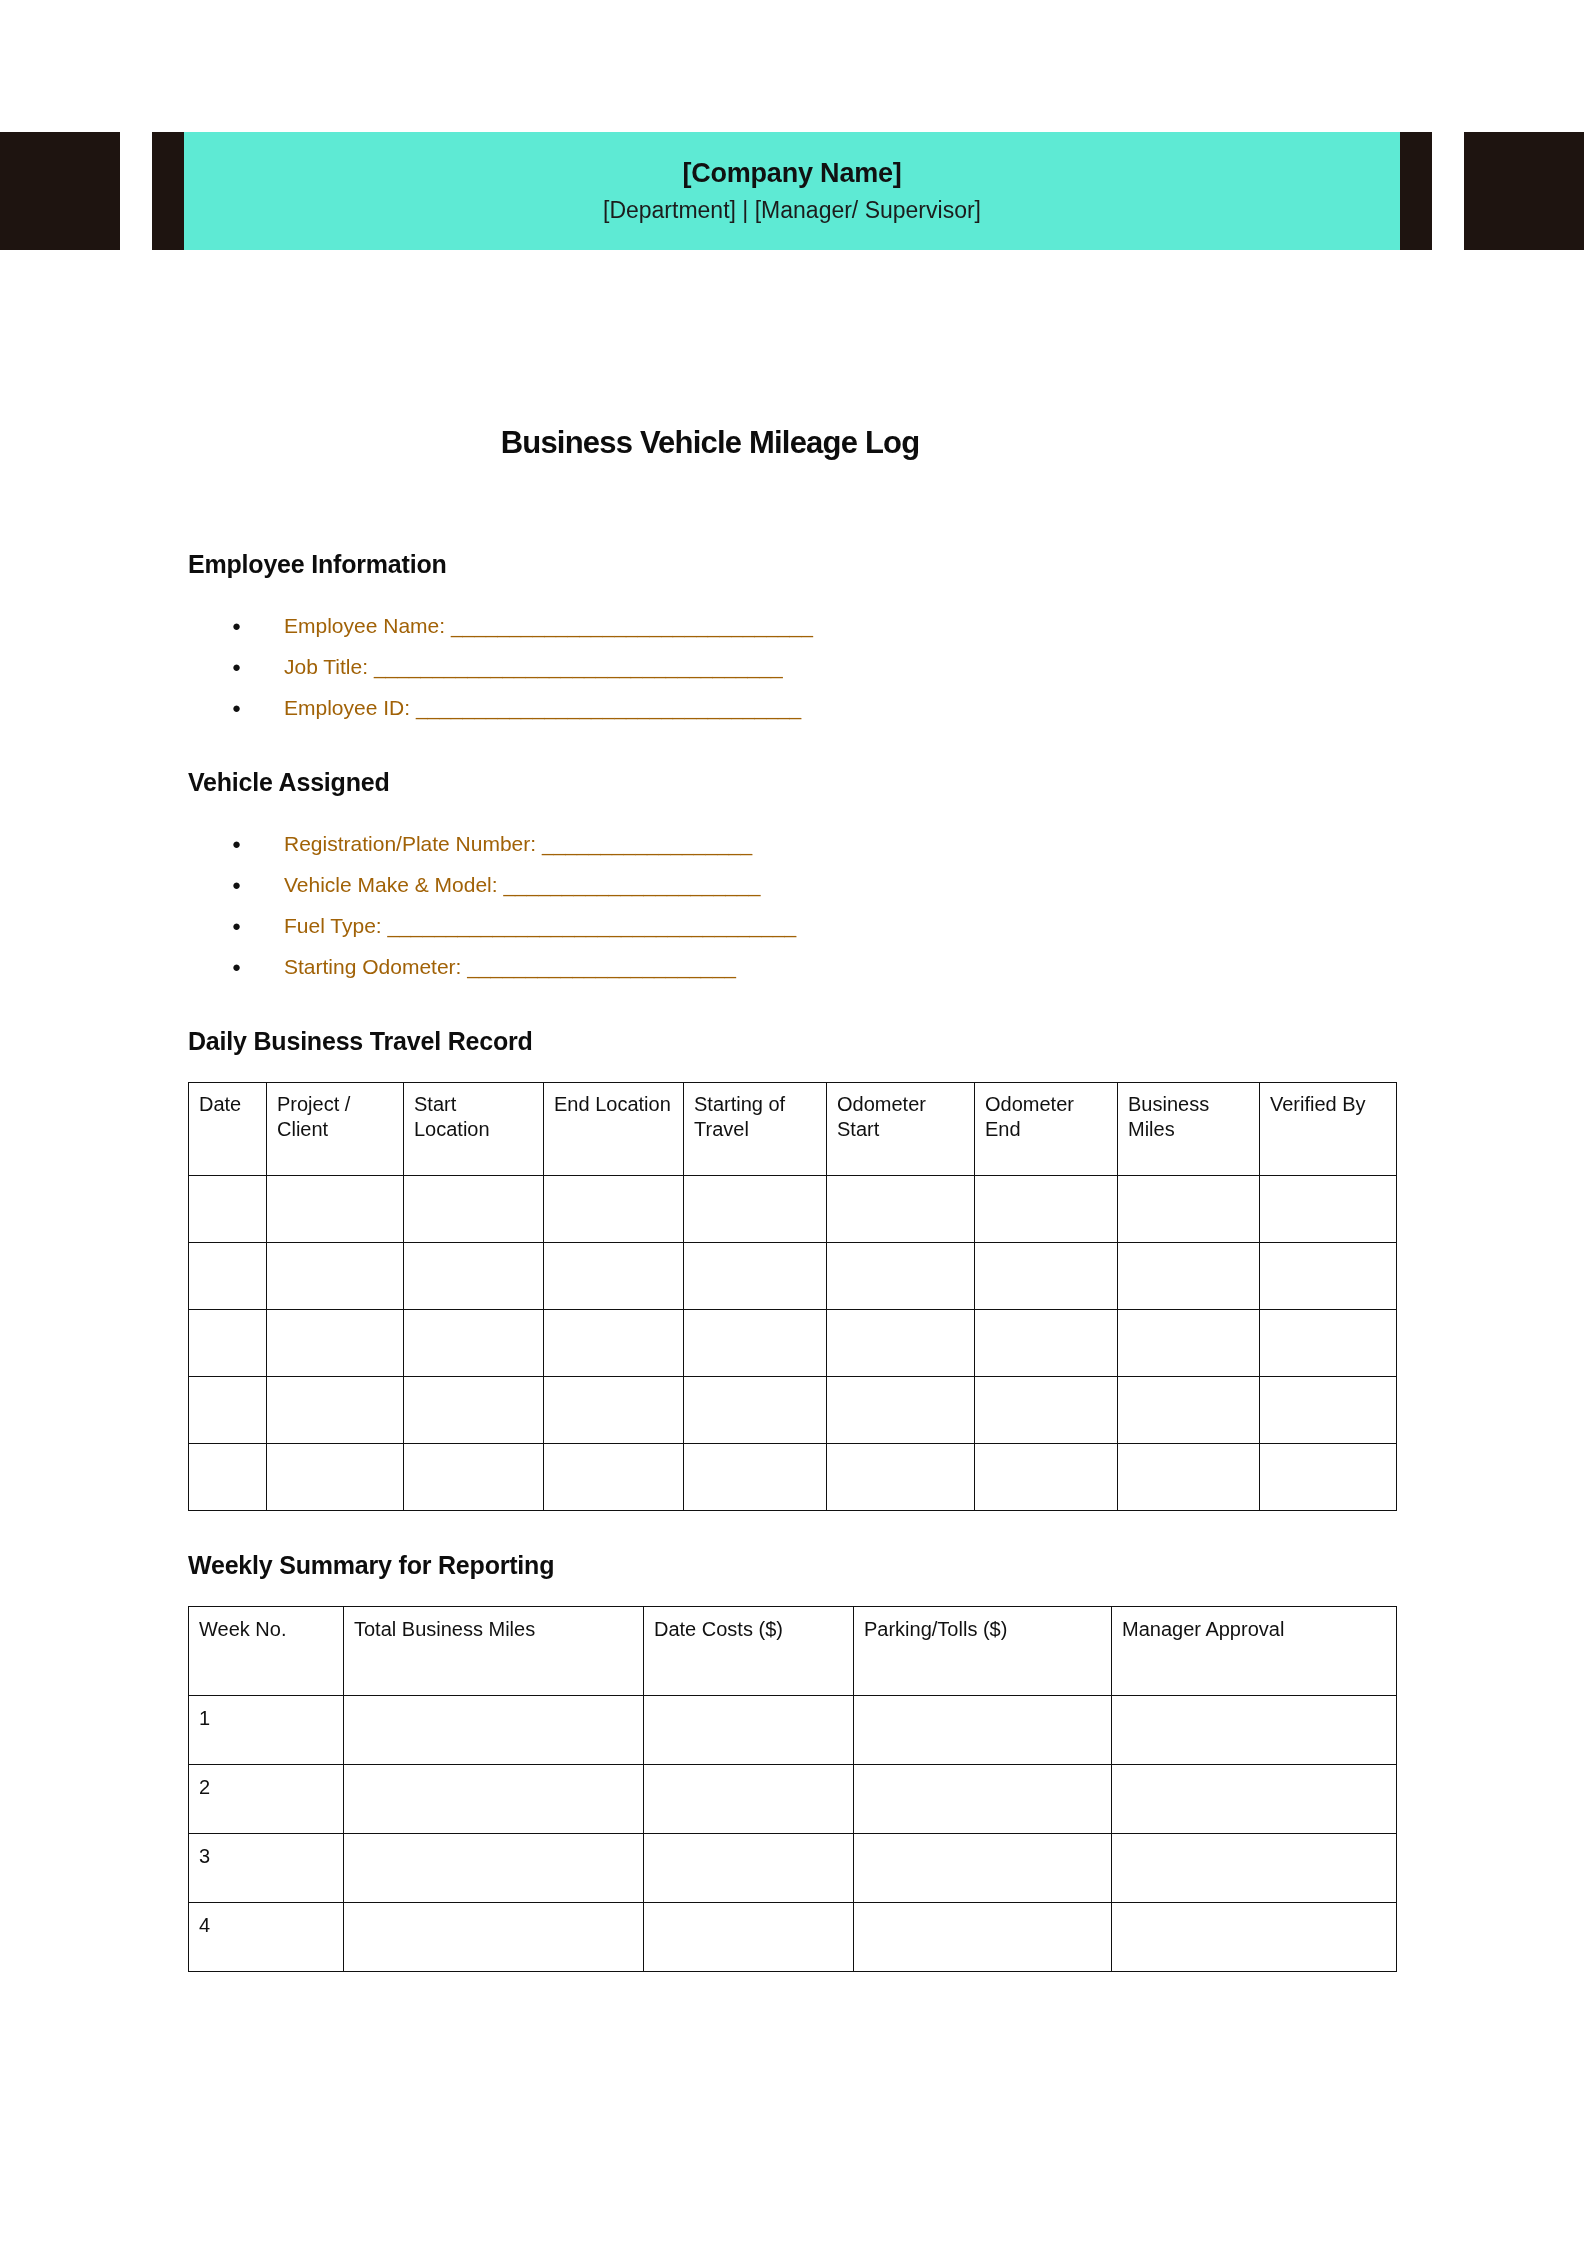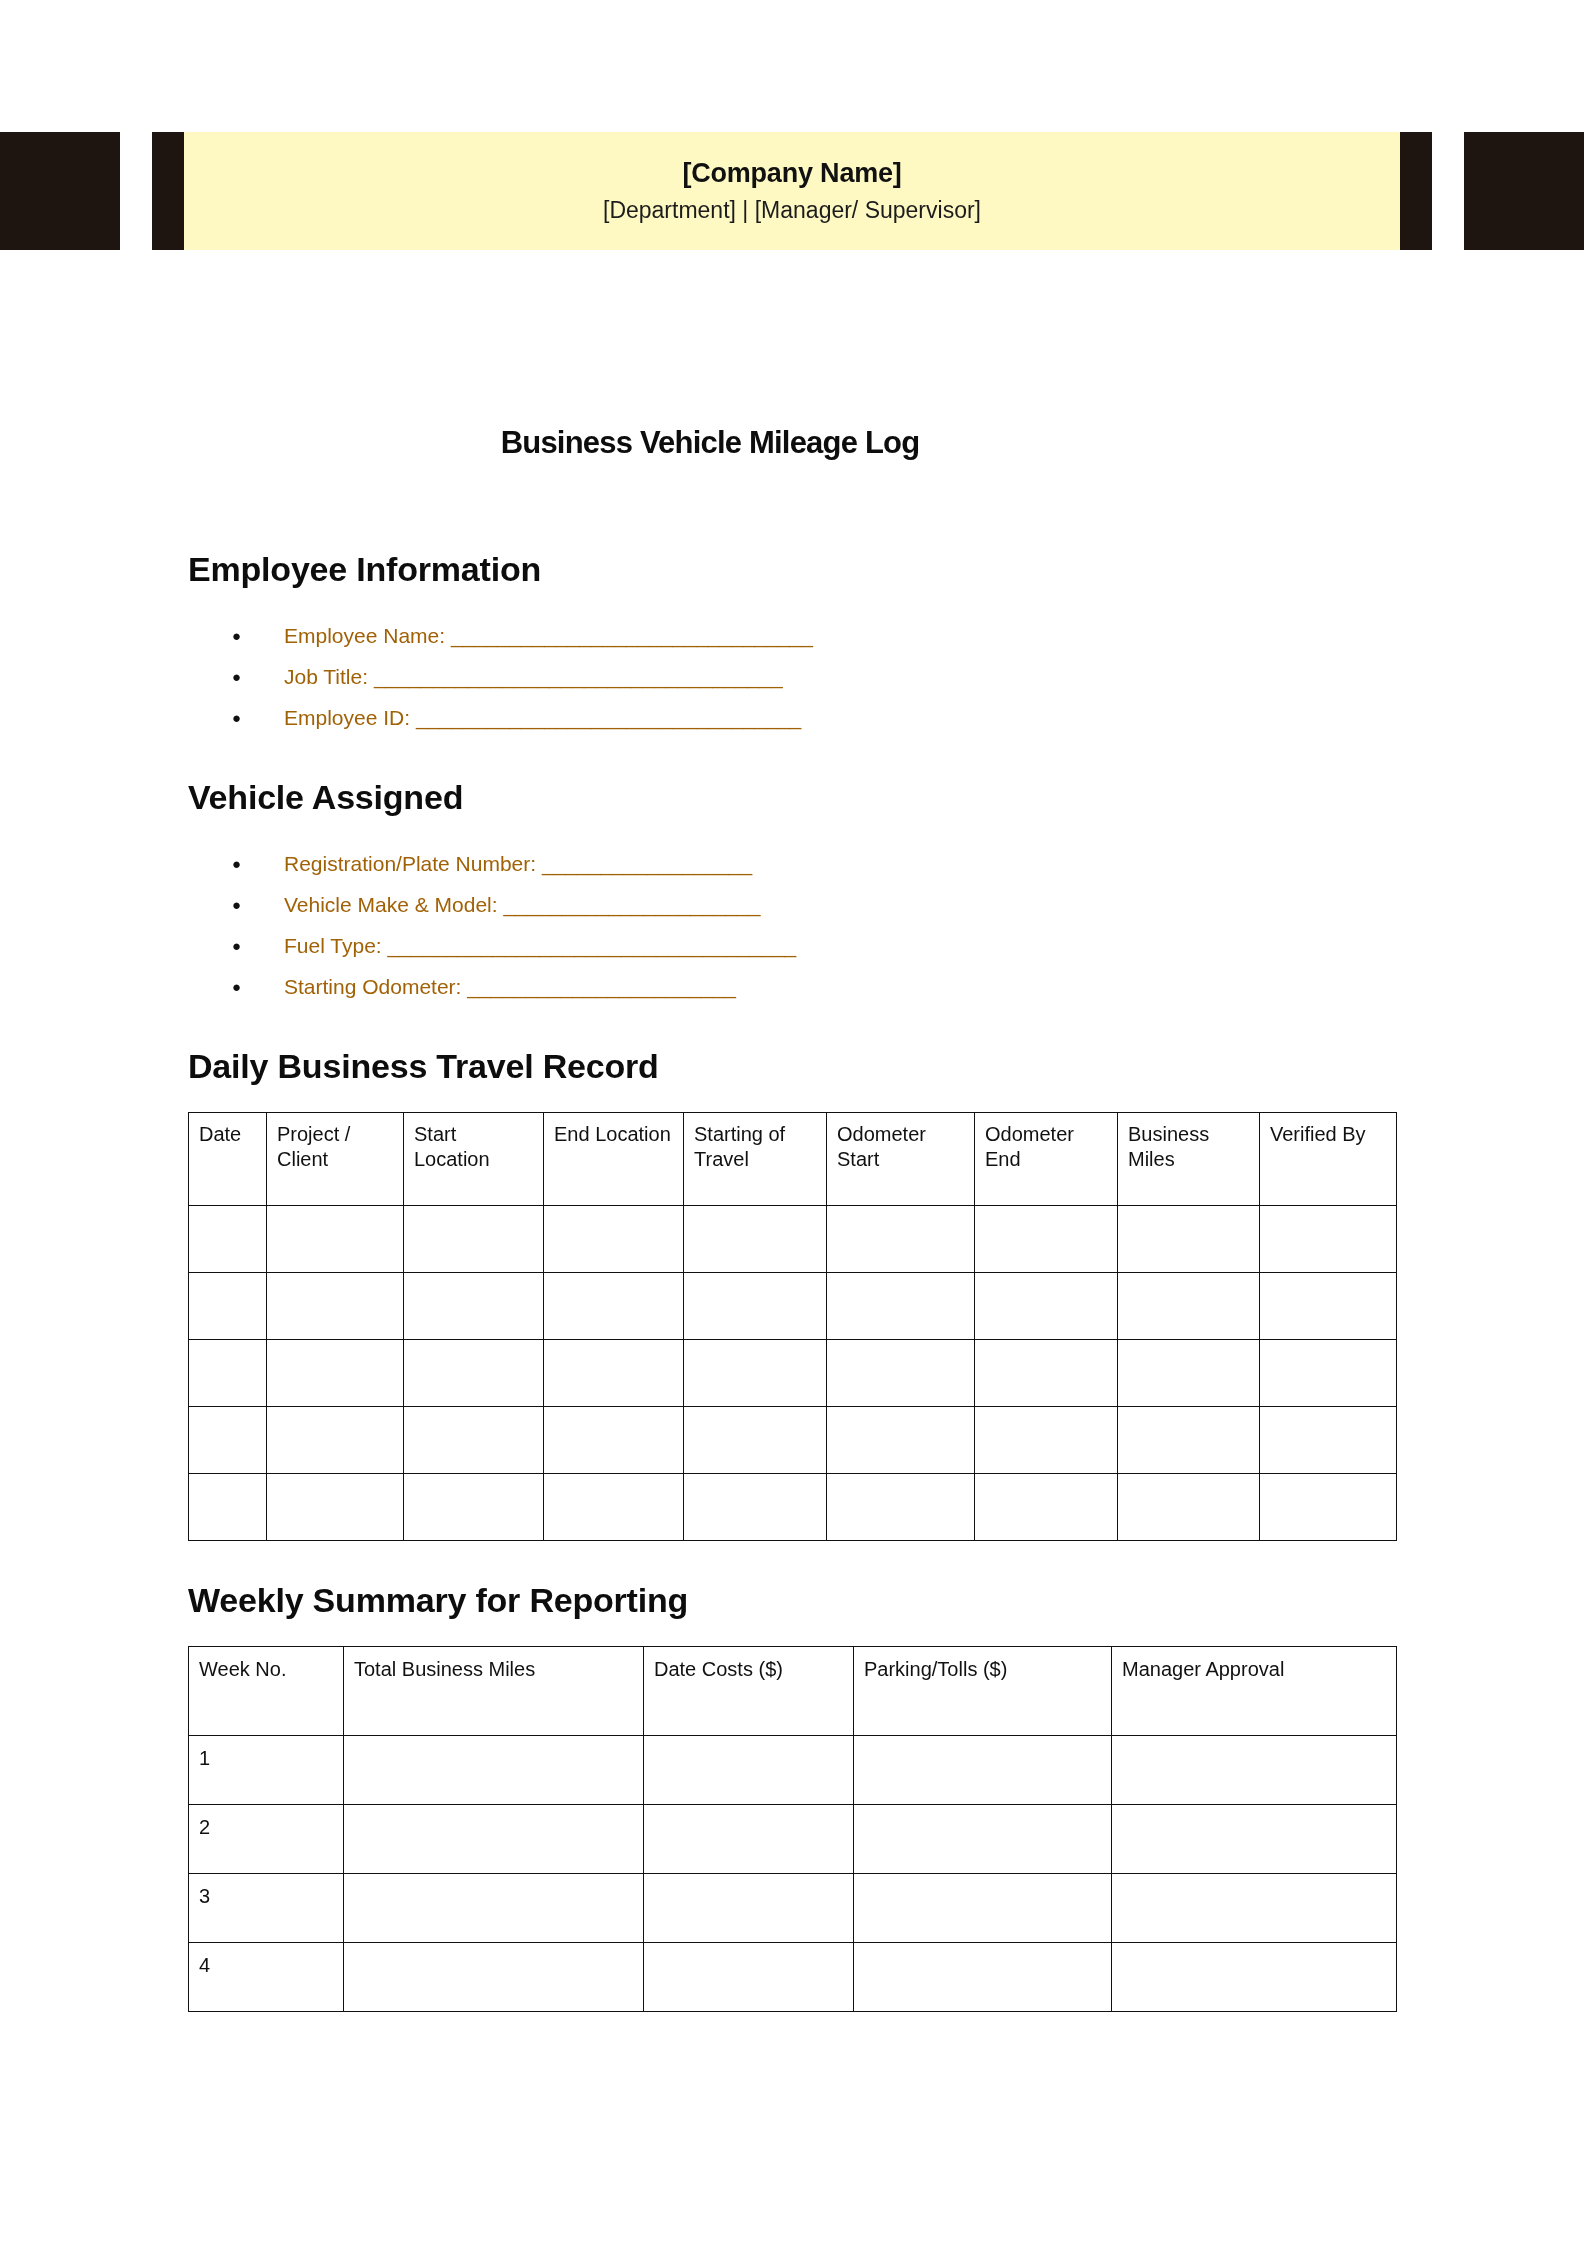--- a/index.html
+++ b/index.html
@@ -36,21 +36,21 @@
     align-items: stretch;
   }
   .band-block-dark {
     background: #1e1410;
   }
   .band-left-1 { width: 120px; }
   .band-gap    { width: 32px; background: #ffffff; }
   .band-left-2 { width: 32px; }
   .band-center {
     flex: 1;
-    background: #fef9c3;
+    background: #5eead4;
     display: flex;
     flex-direction: column;
     align-items: center;
     justify-content: center;
   }
   .band-right-1 { width: 32px; }
   .band-right-2 { width: 120px; }
 
   .company-name {
     font-size: 27px;
@@ -80,21 +80,21 @@
 
   
   .content {
     position: absolute;
     left: 188px;
     top: 550px;
     width: 1208px;
   }
 
   h2.section-heading {
-    font-size: 34px;
+    font-size: 25px;
     font-weight: bold;
     margin: 0 0 26px 0;
     color: #0d0d0d;
     letter-spacing: -0.2px;
   }
   .section {
     margin-bottom: 40px;
   }
   ul.field-list {
     list-style: none;

